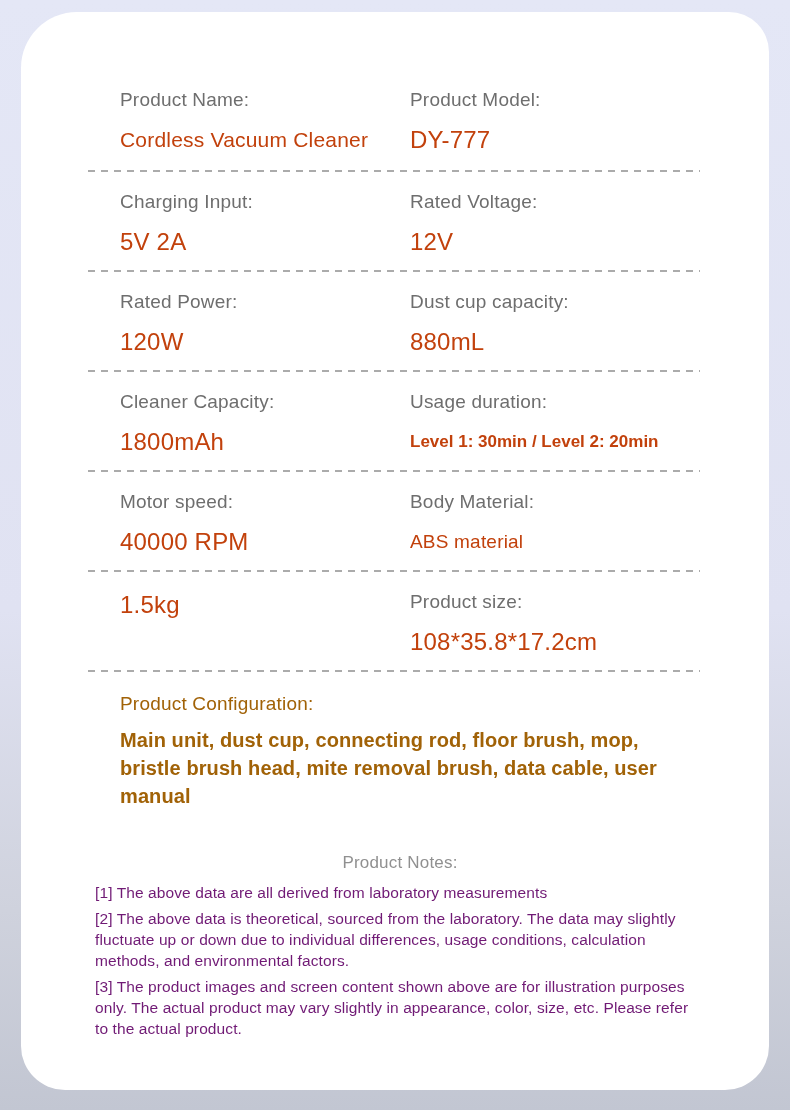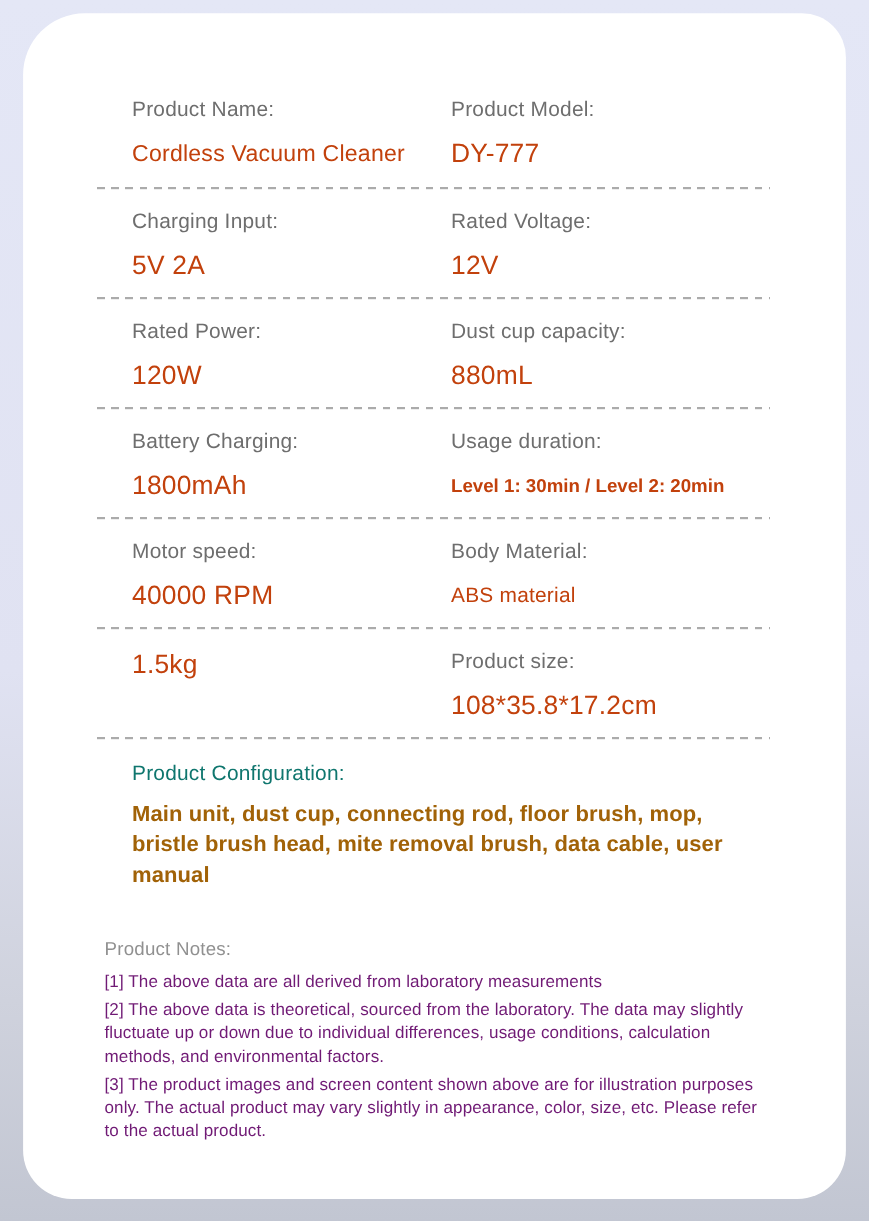--- a/index.html
+++ b/index.html
@@ -68,21 +68,21 @@
   }
   .divider {
     height: 2px;
     background: repeating-linear-gradient(90deg, #ababab 0px, #ababab 7px, transparent 7px, transparent 13px);
   }
   .config-section {
     padding: 20px 0 0 32px;
   }
   .config-label {
     font-size: 19px;
-    color: #0f766e;
+    color: #a16207;
     letter-spacing: 0.2px;
     line-height: 23px;
     margin-bottom: 11px;
   }
   .config-value {
     font-size: 20px;
     font-weight: bold;
     color: #a16207;
     line-height: 28px;
     max-width: 540px;
@@ -90,20 +90,21 @@
   }
   .notes-section {
     margin: 42px 64px 0 74px;
   }
   .notes-label {
     font-size: 17px;
     color: #909090;
     line-height: 21px;
     margin-bottom: 9px;
     letter-spacing: 0.2px;
+    text-align: center;
   }
   .note-item {
     font-size: 15.5px;
     color: #701a75;
     line-height: 21px;
     margin-bottom: 5px;
     letter-spacing: 0.1px;
   }
 </style>
 </head>
@@ -144,21 +145,21 @@
       </div>
       <div class="spec-cell-right">
         <div class="spec-label">Dust cup capacity:</div>
         <div class="spec-value">880mL</div>
       </div>
     </div>
     <div class="divider"></div>
 
     <div class="spec-row">
       <div class="spec-cell-left">
-        <div class="spec-label">Battery Charging:</div>
+        <div class="spec-label">Cleaner Capacity:</div>
         <div class="spec-value">1800mAh</div>
       </div>
       <div class="spec-cell-right">
         <div class="spec-label">Usage duration:</div>
         <div class="spec-value val-sm">Level 1: 30min / Level 2: 20min</div>
       </div>
     </div>
     <div class="divider"></div>
 
     <div class="spec-row">

